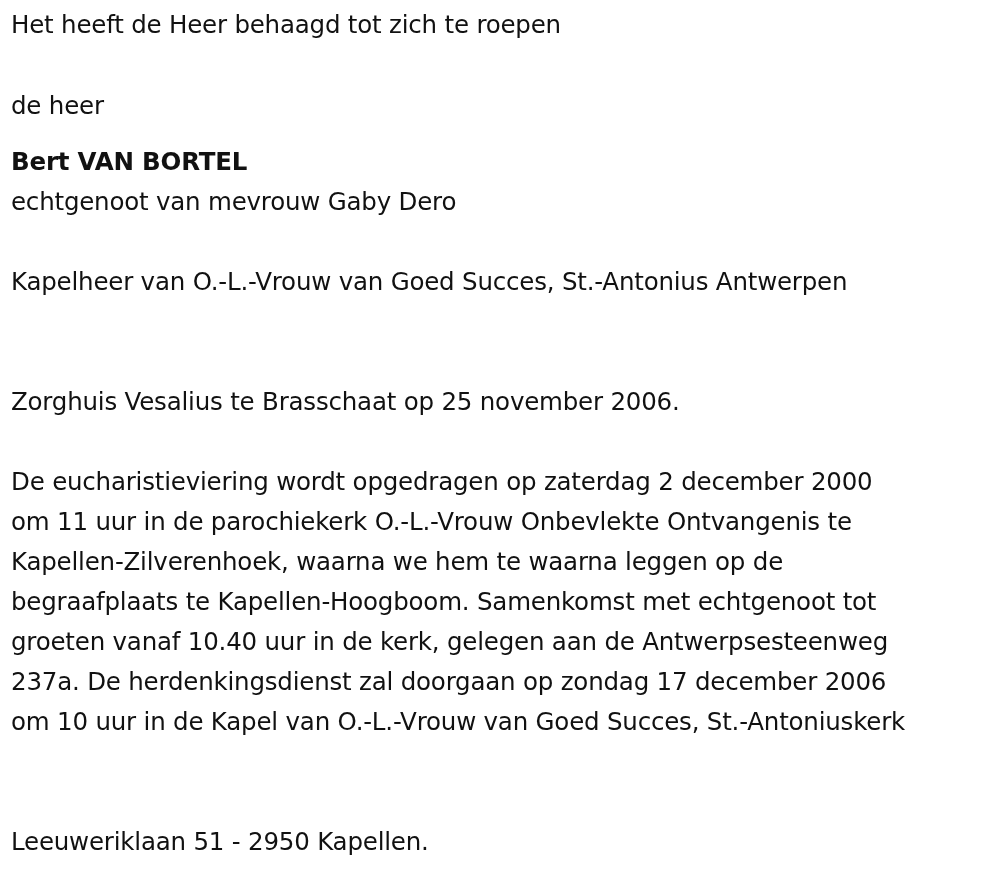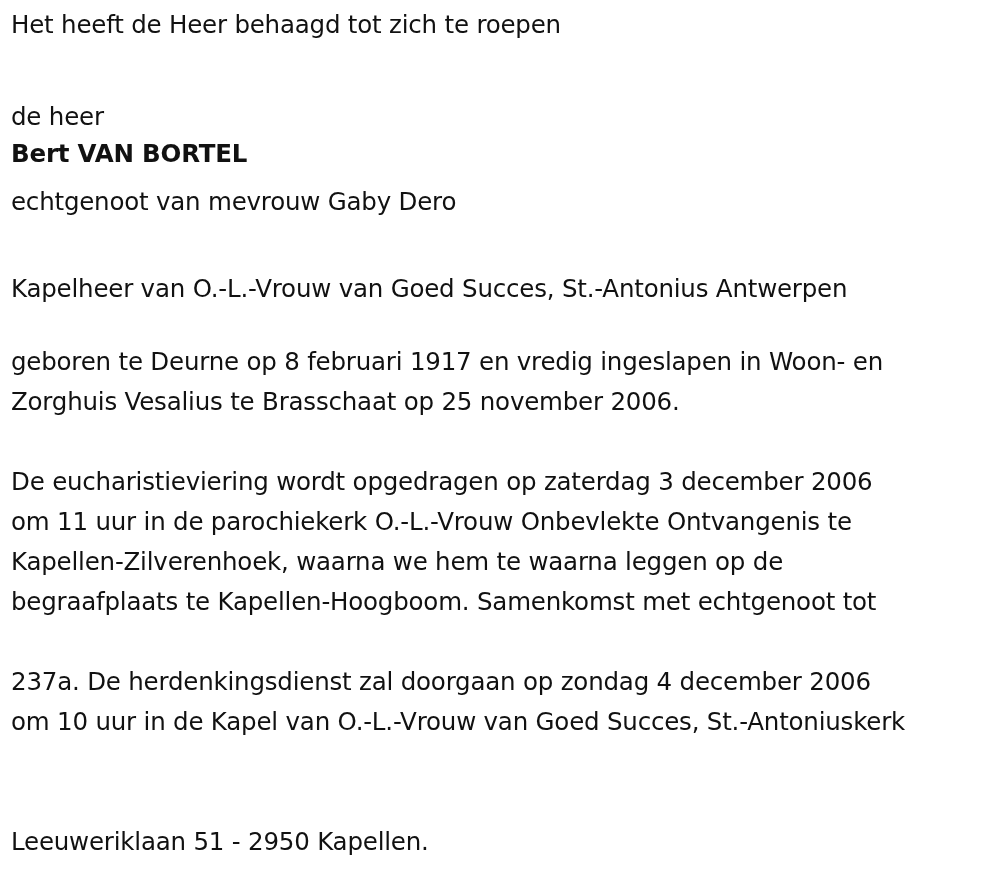--- a/index.html
+++ b/index.html
@@ -7,36 +7,36 @@
       width: 1000px; height: 877px; overflow: hidden;
       font-family: "DejaVu Sans", sans-serif;
       color: #111111;
       font-size: 24px;
     }
     .doc { position: relative; width: 1000px; height: 648px; }
     .line {
       position: absolute; left: 11px; white-space: nowrap;
       font-size: 24.5px; letter-spacing: -0.2px;
     }
-    .bold { font-weight: bold; }
+    .bold { font-weight: bold; margin-top: 8px; }
   </style>
 </head>
 <body>
 
 <div class="doc">
   <div class="line" style="top:10px">Het heeft de Heer behaagd tot zich te roepen</div>
-  <div class="line" style="top:102px">de heer</div>
+  <div class="line" style="top:91px">de heer</div>
   <div class="line bold" style="top:139px">Bert VAN BORTEL</div>
   <div class="line" style="top:187px">echtgenoot van mevrouw Gaby Dero</div>
-  <div class="line" style="top:274px">Kapelheer van O.-L.-Vrouw van Goed Succes, St.-Antonius Antwerpen</div>
+  <div class="line" style="top:267px">Kapelheer van O.-L.-Vrouw van Goed Succes, St.-Antonius Antwerpen</div>
 
-  <div class="line" style="top:347px">geboren te Deurne op 8 februari 1917 en vredig ingeslapen in Woon- en</div>
   <div class="line" style="top:387px">Zorghuis Vesalius te Brasschaat op 25 november 2006.</div>
 
-  <div class="line" style="top:467px">De eucharistieviering wordt opgedragen op zaterdag 3 december 2006</div>
+  <div class="line" style="top:467px">De eucharistieviering wordt opgedragen op zaterdag 2 december 2000</div>
   <div class="line" style="top:507px">om 11 uur in de parochiekerk O.-L.-Vrouw Onbevlekte Ontvangenis te</div>
   <div class="line" style="top:547px">Kapellen-Zilverenhoek, waarna we hem te waarna leggen op de</div>
   <div class="line" style="top:587px">begraafplaats te Kapellen-Hoogboom. Samenkomst met echtgenoot tot</div>
-  <div class="line" style="top:667px">237a. De herdenkingsdienst zal doorgaan op zondag 4 december 2006</div>
+  <div class="line" style="top:627px">groeten vanaf 10.40 uur in de kerk, gelegen aan de Antwerpsesteenweg</div>
+  <div class="line" style="top:667px">237a. De herdenkingsdienst zal doorgaan op zondag 17 december 2006</div>
   <div class="line" style="top:707px">om 10 uur in de Kapel van O.-L.-Vrouw van Goed Succes, St.-Antoniuskerk</div>
 
   <div class="line" style="top:827px">Leeuweriklaan 51 - 2950 Kapellen.</div>
 </div>
 
 </body></html>

